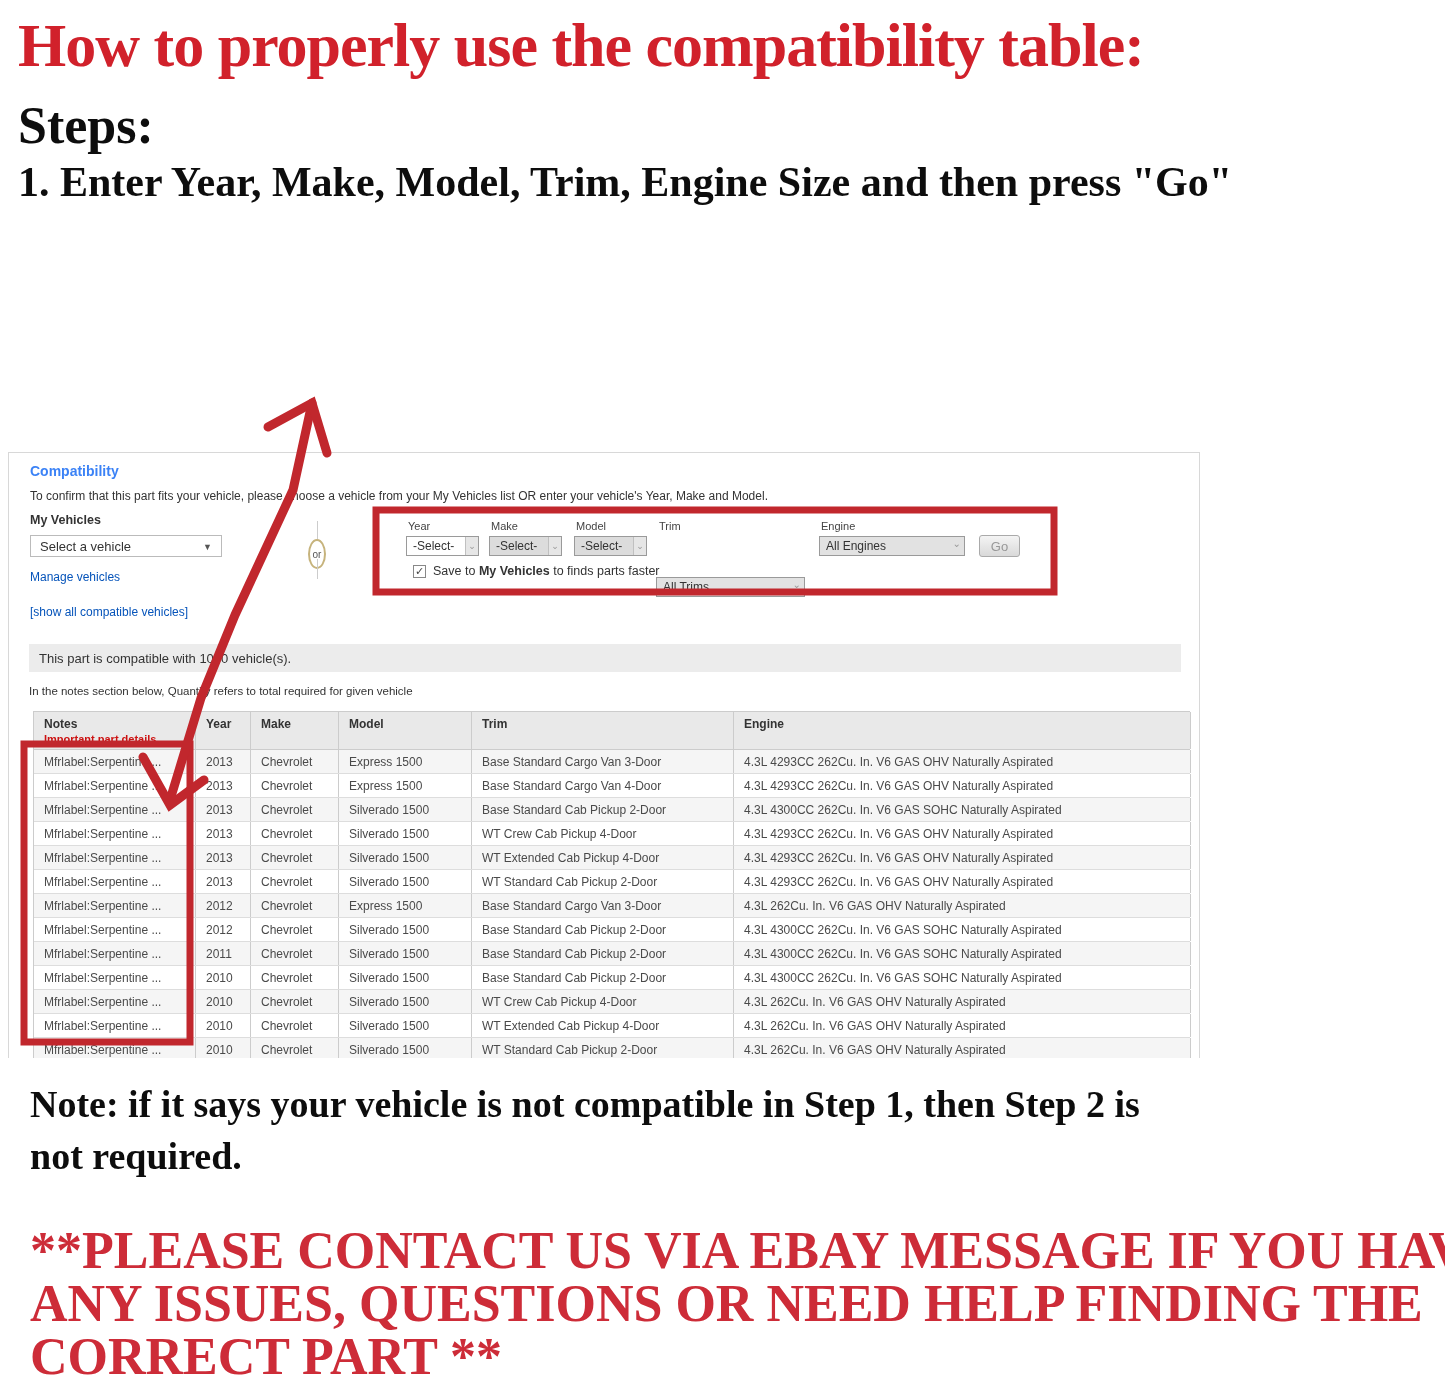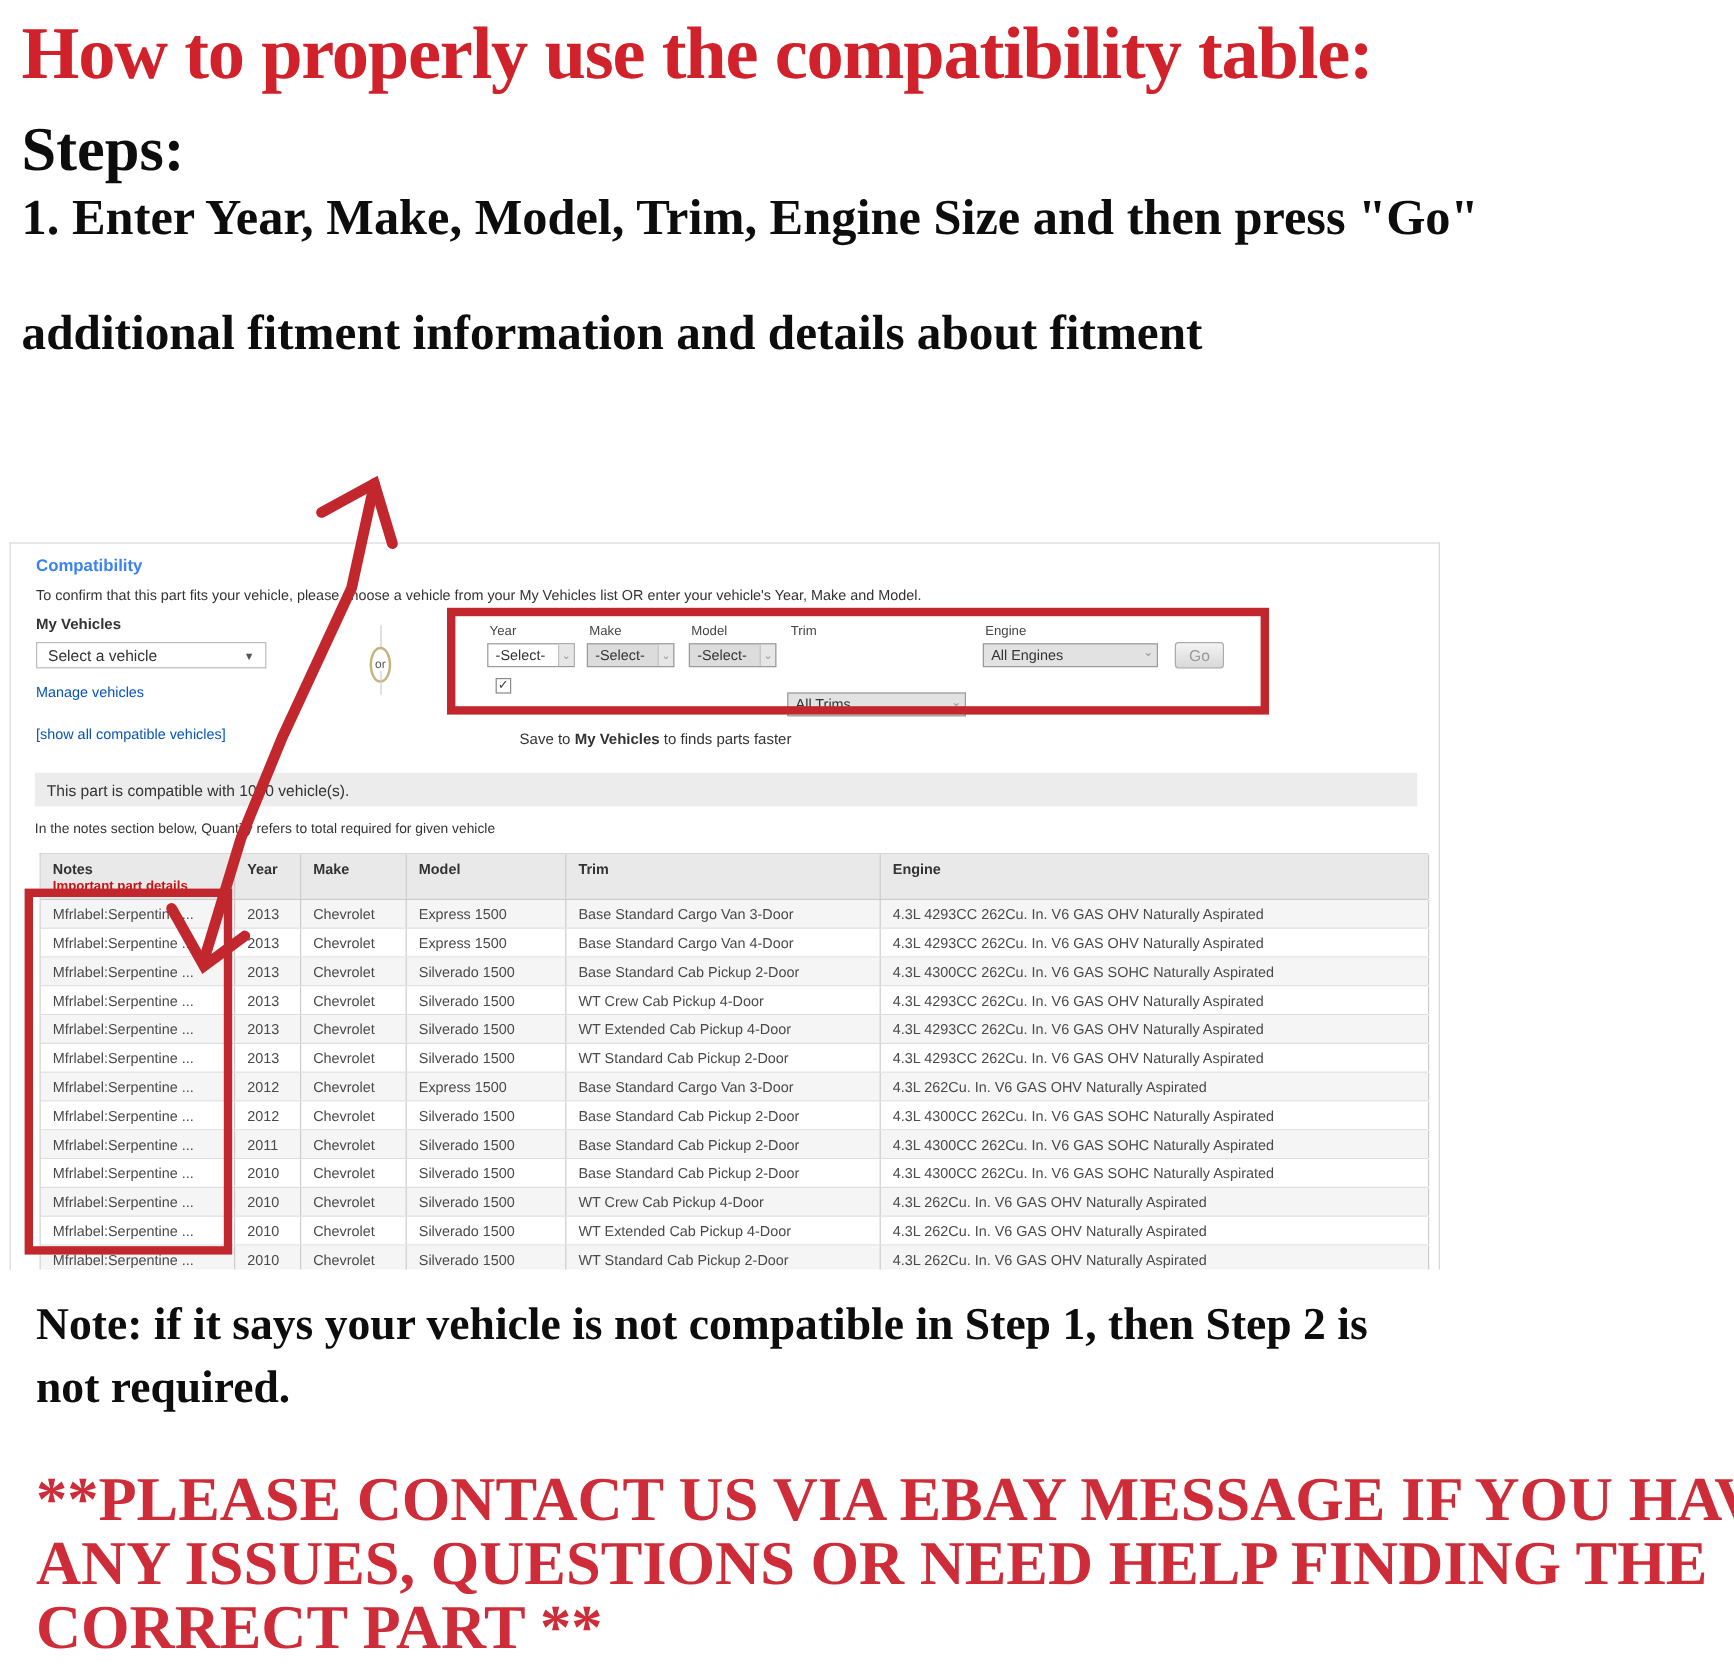--- a/index.html
+++ b/index.html
@@ -56,21 +56,21 @@
   .sel-engine{left:810px;width:146px;background:#e2e2e2;}
   .go-btn{
     position:absolute;left:970px;top:82px;width:41px;height:22px;border:1px solid #aaa;border-radius:3px;
     background:linear-gradient(#f4f4f4,#d9d9d9);color:#979797;font-size:13px;
     display:flex;align-items:center;justify-content:center;
   }
   .save-check{
     position:absolute;left:404px;top:112px;width:13px;height:13px;border:1px solid #888;background:#fff;
     font-size:11px;color:#444;display:flex;align-items:center;justify-content:center;line-height:1;
   }
-  .save-label{position:absolute;left:424px;top:111px;font-size:12.5px;color:#333;white-space:nowrap;margin-top:45px;}
+  .save-label{position:absolute;left:424px;top:111px;font-size:12.5px;color:#333;white-space:nowrap;}
   .banner{
     position:absolute;left:20px;top:191px;width:1152px;height:28px;background:#ececec;
     font-size:13px;color:#333;display:flex;align-items:center;padding-left:10px;
   }
   .hint{position:absolute;left:20px;top:232px;font-size:11.5px;color:#333;white-space:nowrap;}
   
   .tbl{position:absolute;left:24px;top:258px;width:1157px;border-top:1px solid #ccc;border-left:1px solid #ccc;}
   .trow{display:grid;grid-template-columns:162px 55px 88px 133px 262px 457px;}
   .thead{background:#e9e9e9;border-bottom:1px solid #ccc;height:38px;}
   .thead .cell{font-weight:bold;color:#333;font-size:12px;padding-top:5px;}
@@ -82,21 +82,20 @@
   
   .overlay{position:absolute;left:0;top:0;width:1445px;height:1393px;pointer-events:none;z-index:40;}
 </style>
 </head>
 <body>
 
 <div class="serif page-title">How to properly use the compatibility table:</div>
 <div class="serif steps-heading">Steps:</div>
 <div class="serif step1">1. Enter Year, Make, Model, Trim, Engine Size and then press "Go"</div>
 <div class="serif step2">
-  <div>additional fitment information and details about fitment</div>
 </div>
 
 <div class="panel">
   <div class="compat-title">Compatibility</div>
   <div class="intro">To confirm that this part fits your vehicle, please choose a vehicle from your My Vehicles list OR enter your vehicle's Year, Make and Model.</div>
 
   <div class="myveh-label">My Vehicles</div>
   <div class="veh-select">
     <span>Select a vehicle</span>
     <span class="veh-caret">▼</span>

